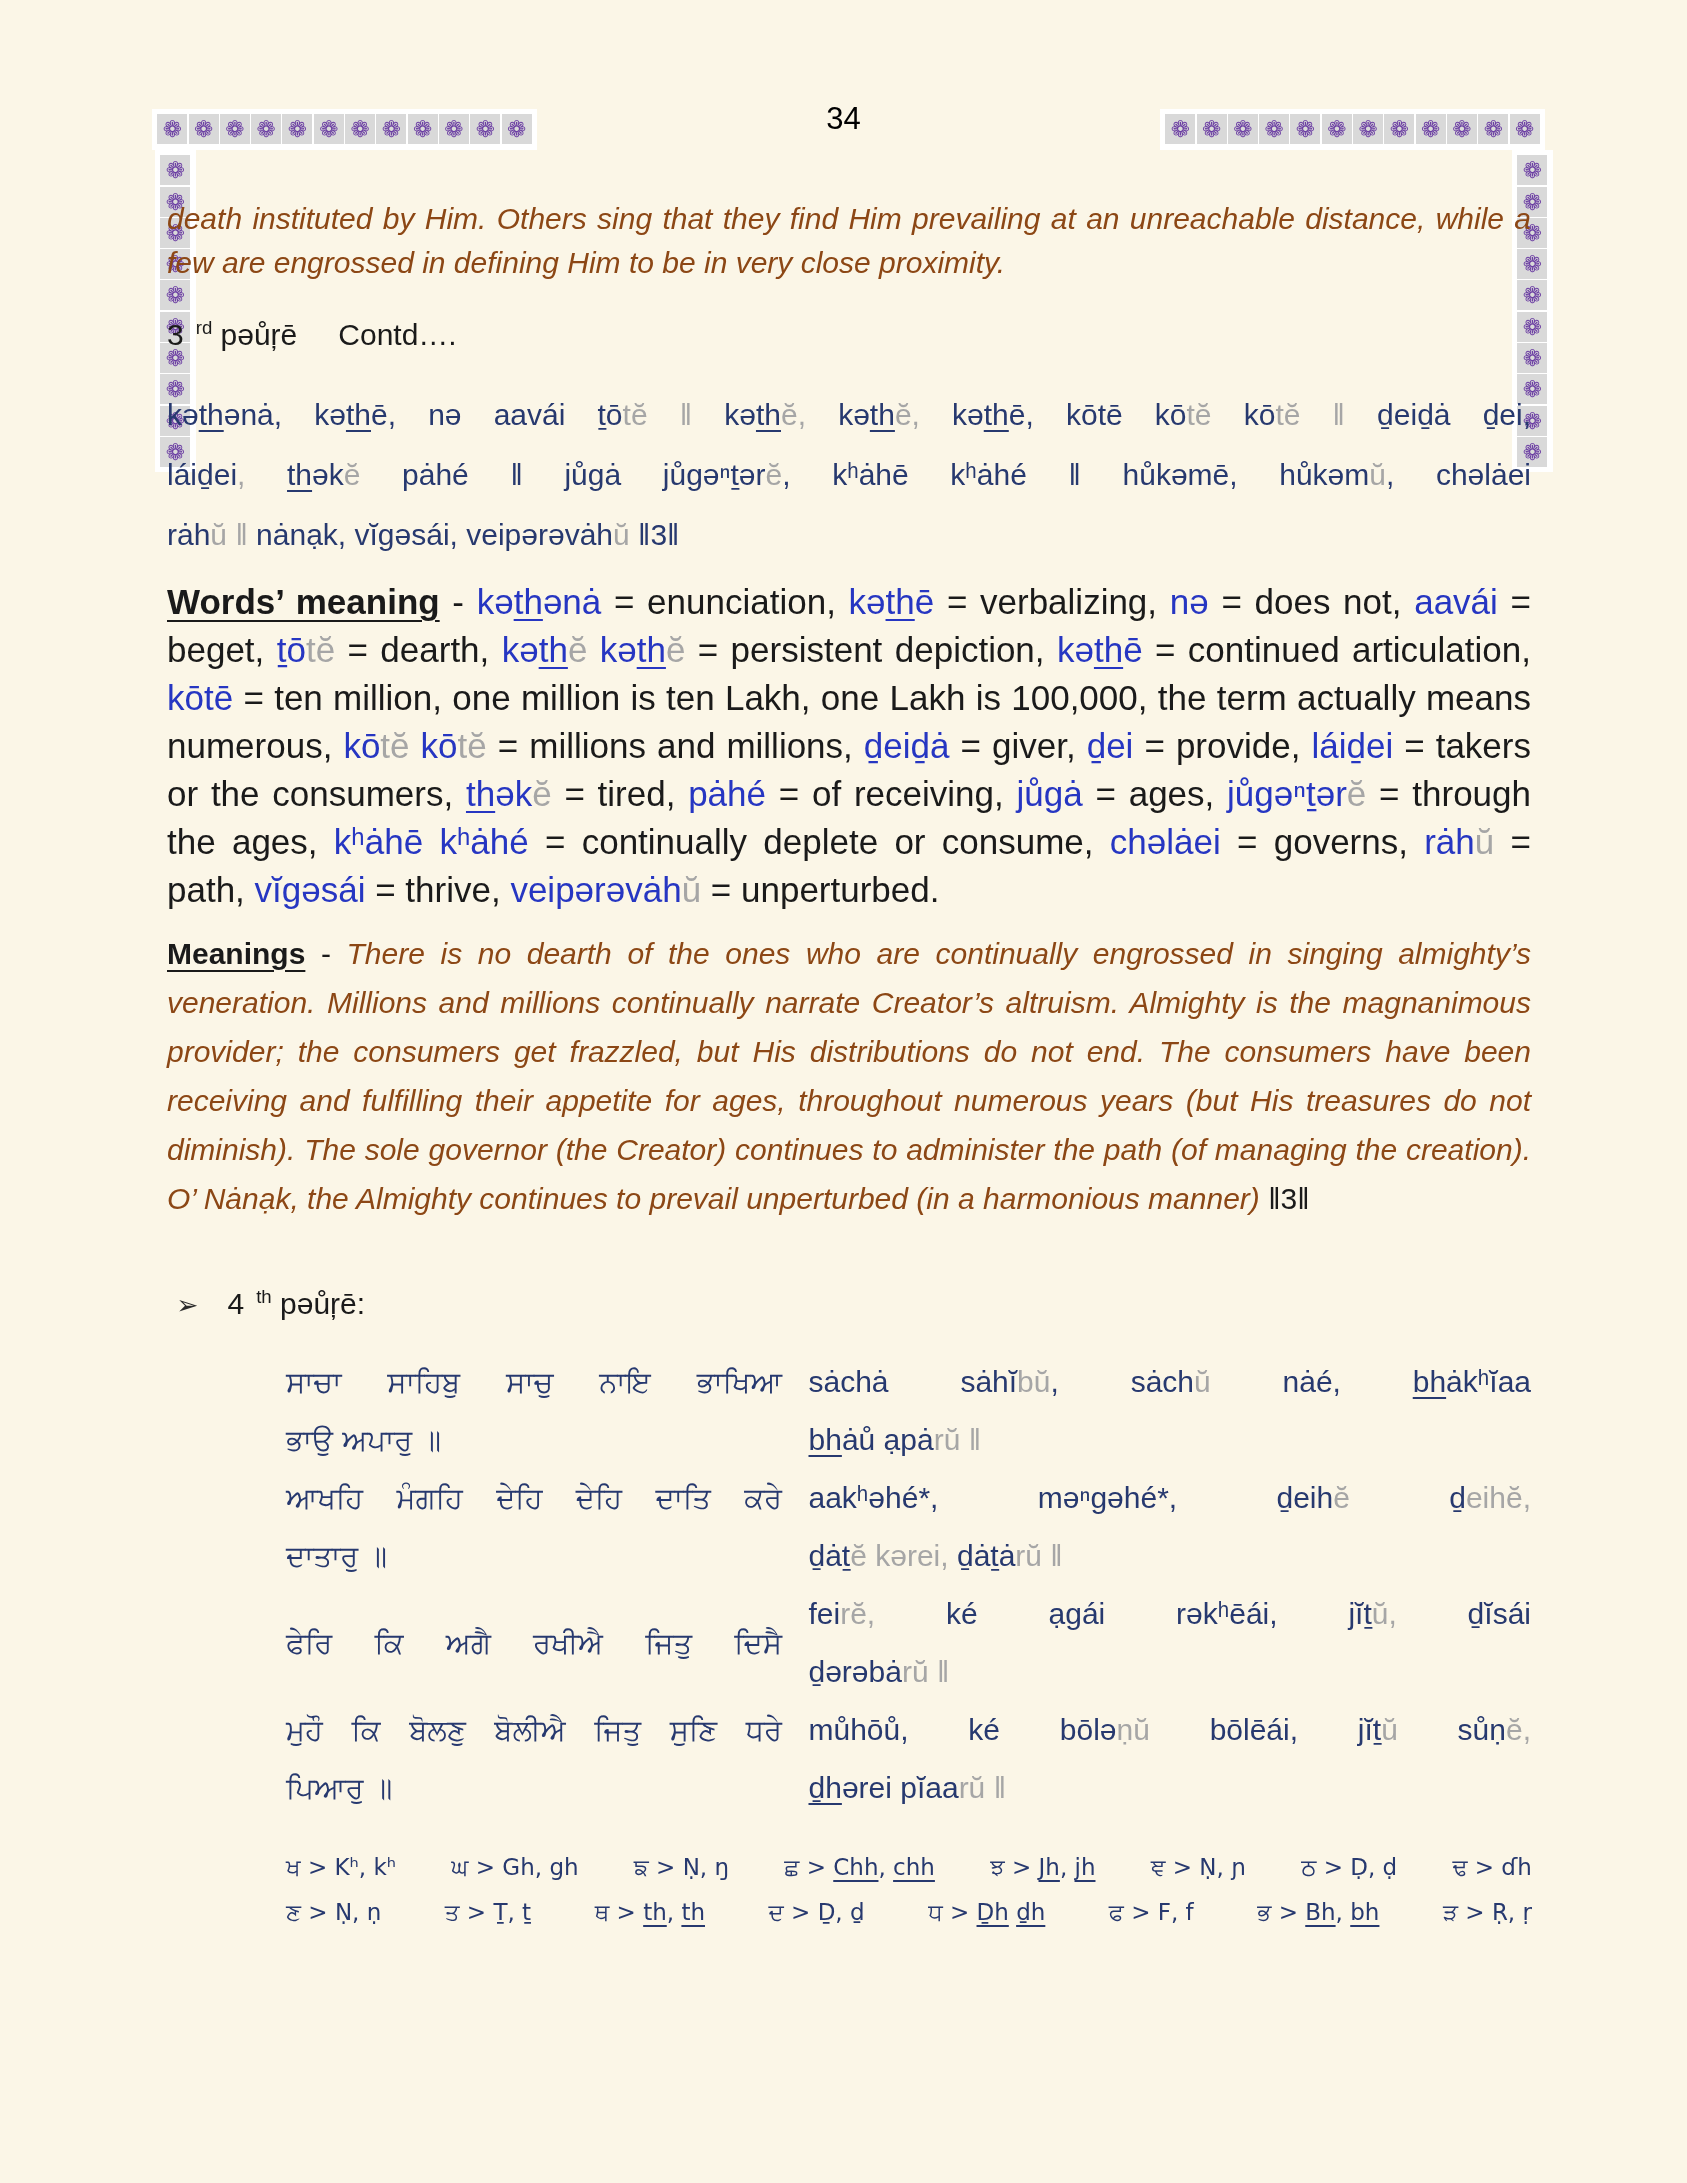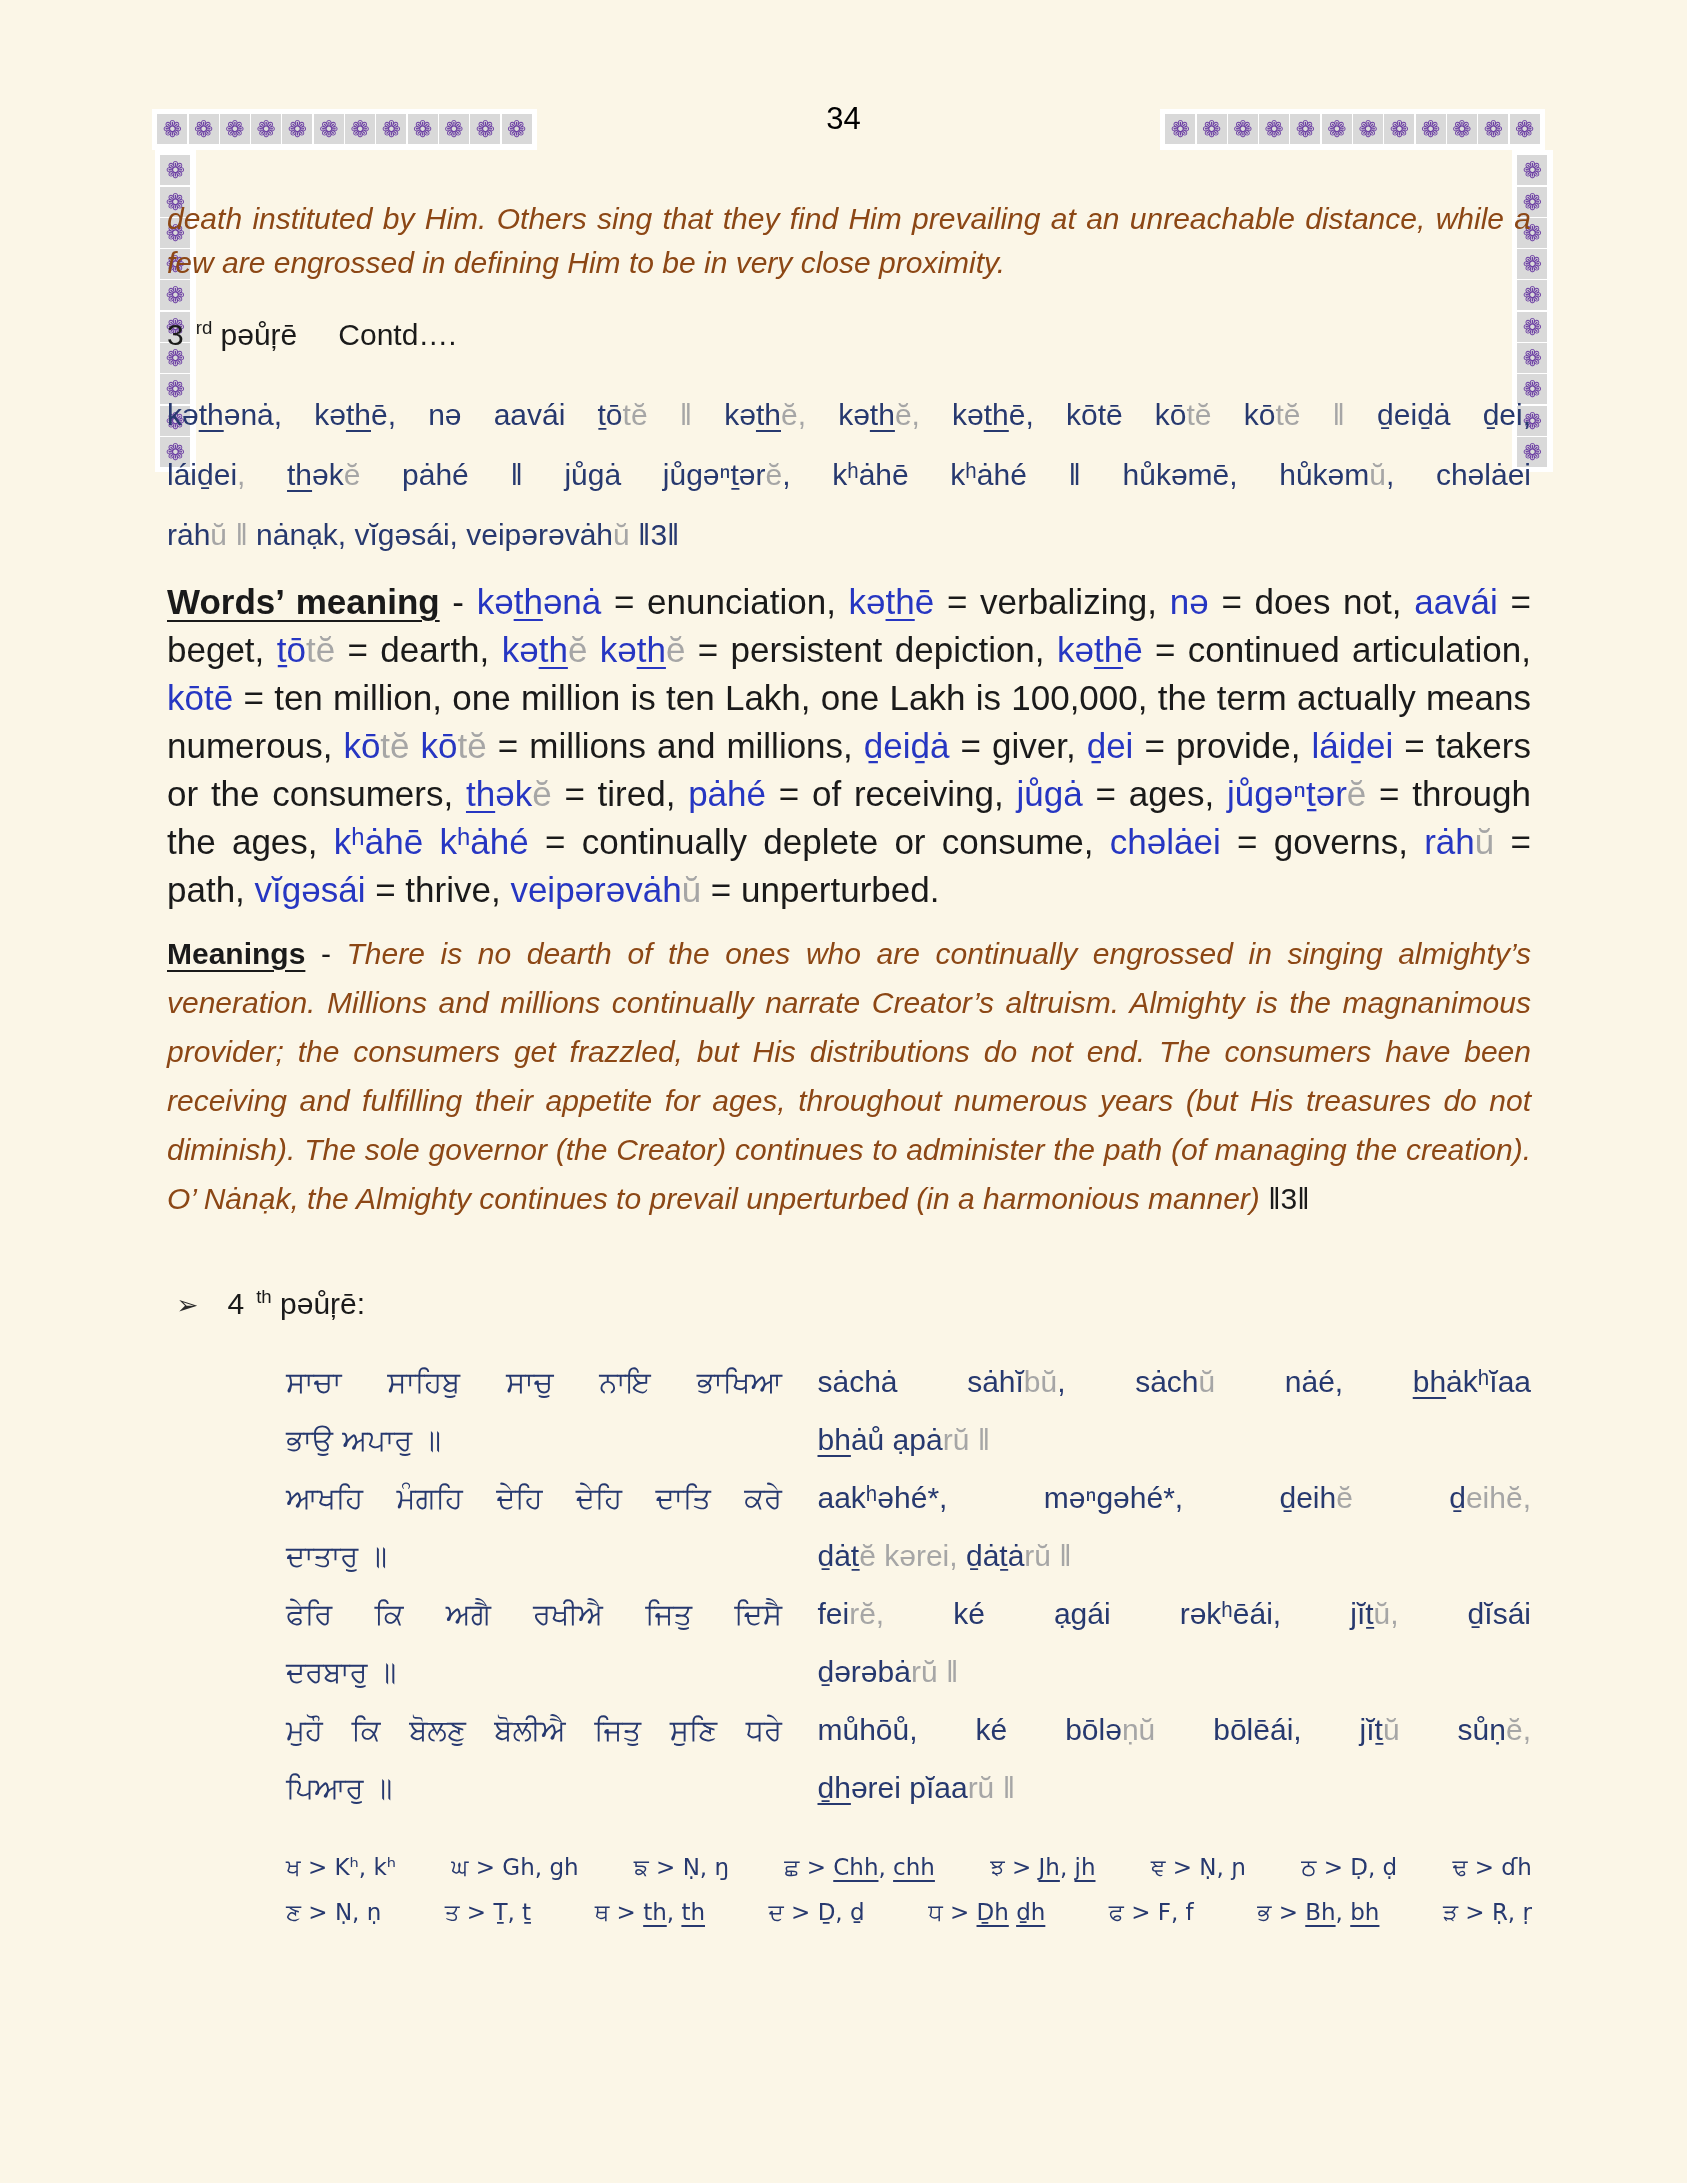--- a/index.html
+++ b/index.html
@@ -43,21 +43,21 @@
   .wm{font-size:35px;line-height:48px;text-align:justify;margin-bottom:14.6px;}
   .mn{font-size:30px;line-height:49px;text-align:justify;margin-bottom:61px;}
   .label{font-weight:bold;color:var(--ink);text-decoration:underline;
     text-decoration-thickness:2px;text-underline-offset:6px;}
   .h4th{font-size:30px;font-weight:normal;line-height:40px;margin-bottom:28px;
     padding-left:9.3px;}
   .h4th .bullet{color:#2b2b2b;margin-right:29px;font-size:26.5px;
     font-family:"DejaVu Sans",sans-serif;}
   
   .verse{margin-bottom:37px;}
-  .vrow{display:flex;align-items:center;gap:9px;}
+  .vrow{display:flex;align-items:center;}
   .vg{width:496px;margin-left:119px;font-size:29px;line-height:58px;color:var(--navy);
       font-family:"DejaVu Sans","Liberation Sans",sans-serif;}
   .vt{flex:1;margin-left:26.5px;font-size:30px;line-height:58px;}
   
   .legend{margin-left:119px;width:1246px;font-size:23px;color:var(--navy);}
   .lrow{display:flex;justify-content:space-between;margin-bottom:18.5px;}
   .lrow > span{white-space:nowrap;font-family:"DejaVu Sans","Liberation Sans",sans-serif;}
   
   .navy{color:var(--navy);}
   .blue{color:var(--blue);}
@@ -172,21 +172,20 @@
         </div>
         <div class="vt">
           <div class="jl"><span class="navy">aakʰəhé*, məⁿgəhé*, ḏeih</span><span class="gray">ĕ</span><span class="navy"> ḏ</span><span class="gray">eihĕ,</span></div>
           <div><span class="navy">ḏȧṯ</span><span class="gray">ĕ</span><span class="navy"> </span><span class="gray">kərei,</span><span class="navy"> ḏȧṯȧ</span><span class="gray">rŭ ǁ</span></div>
         </div>
       </div>
 
       <div class="vrow">
         <div class="vg">
           <div class="jl">ਫੇਰਿ ਕਿ ਅਗੈ ਰਖੀਐ ਜਿਤੁ ਦਿਸੈ</div>
-          <div>ਦਰਬਾਰੁ ॥</div>
         </div>
         <div class="vt">
           <div class="jl"><span class="navy">fei</span><span class="gray">rĕ,</span><span class="navy"> ké ạgái rəkʰēái, jĭṯ</span><span class="gray">ŭ,</span><span class="navy"> ḏĭsái</span></div>
           <div><span class="navy">ḏərəbȧ</span><span class="gray">rŭ ǁ</span></div>
         </div>
       </div>
 
       <div class="vrow">
         <div class="vg">
           <div class="jl">ਮੁਹੌ ਕਿ ਬੋਲਣੁ ਬੋਲੀਐ ਜਿਤੁ ਸੁਣਿ ਧਰੇ</div>

